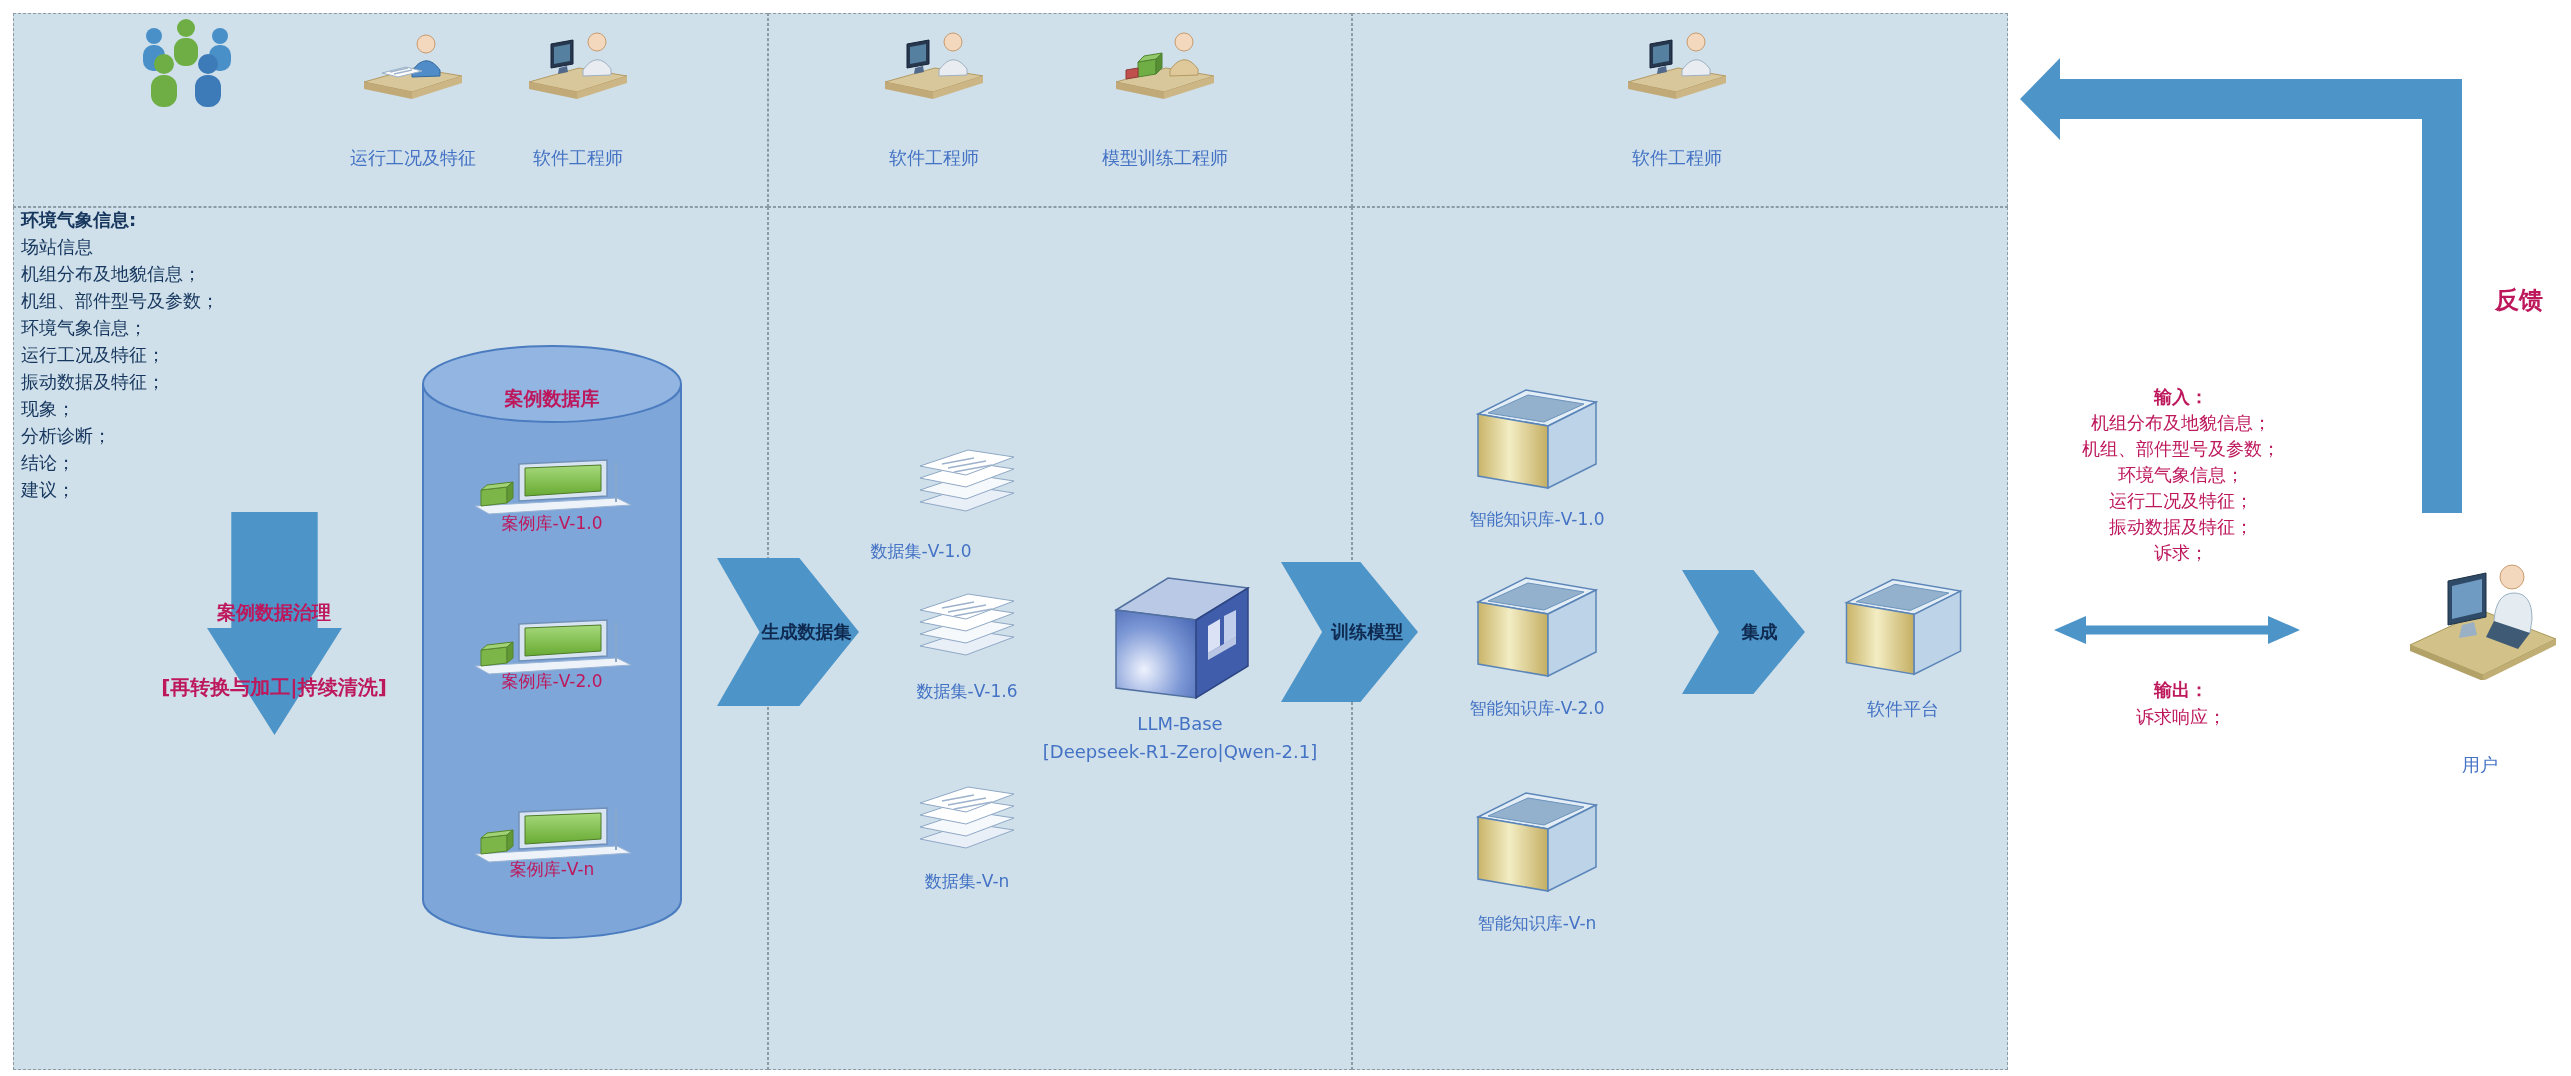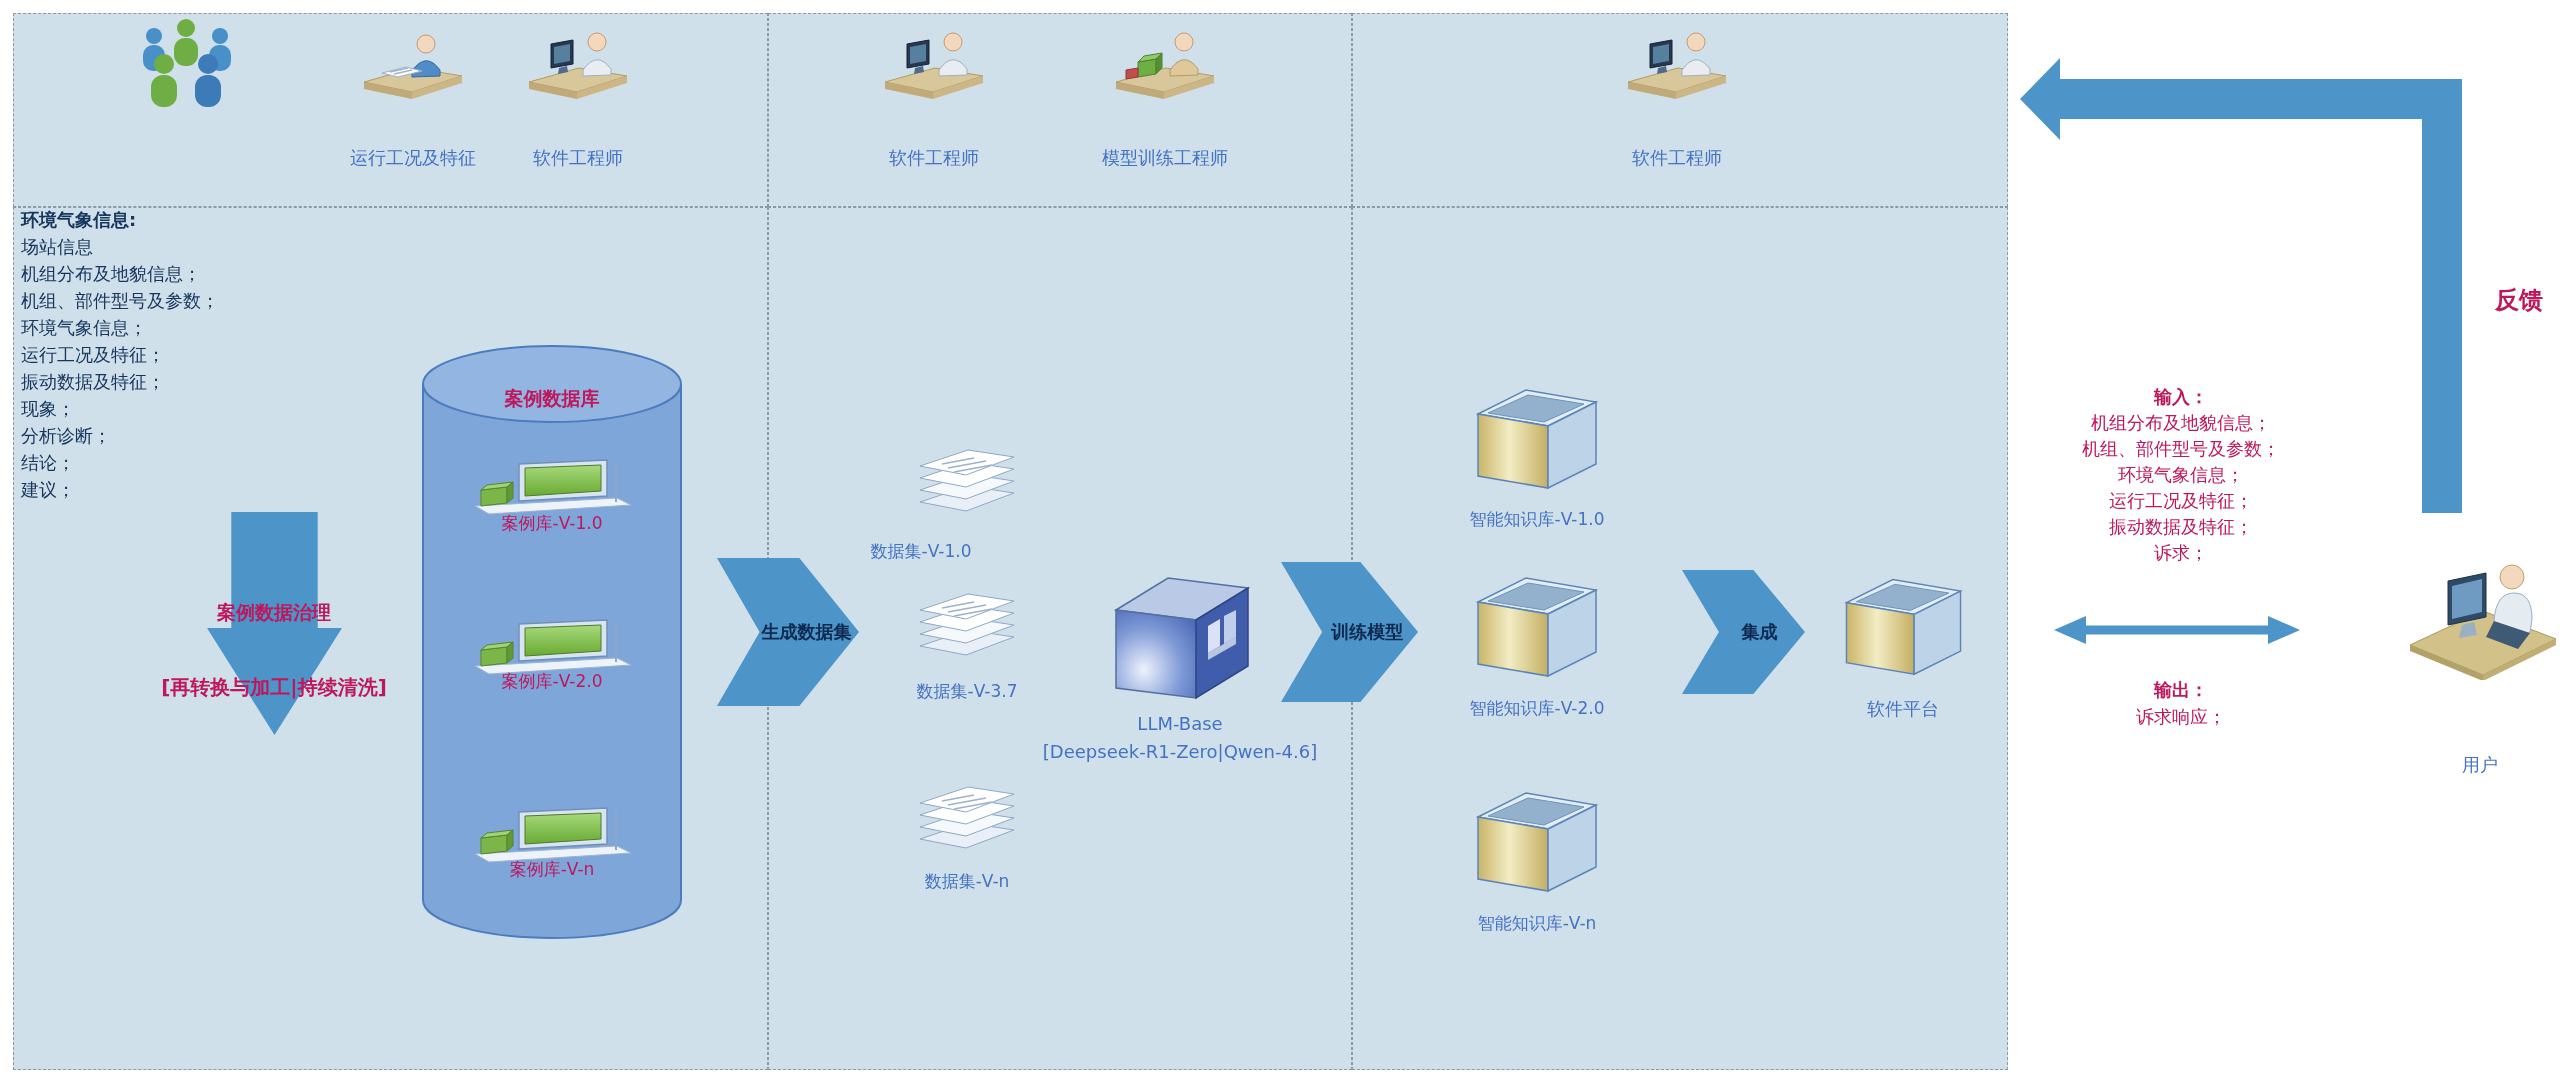--- a/index.html
+++ b/index.html
@@ -228,21 +228,21 @@
 
   <div class="abs" style="left:912px;top:584px;">
     <svg viewBox="0 0 110 80" width="110" height="80">
       <polygon points="8,62 56,46 102,53 54,71" fill="#e9eff7" stroke="#8fa8c6"></polygon>
       <polygon points="8,50 56,34 102,41 54,59" fill="#f6f9fc" stroke="#8fa8c6"></polygon>
       <polygon points="8,38 56,22 102,29 54,47" fill="#ffffff" stroke="#8fa8c6"></polygon>
       <polygon points="8,26 56,10 102,17 54,35" fill="#ffffff" stroke="#8fa8c6"></polygon>
       <path d="M30,24 L62,18 M36,28 L74,21 M42,32 L80,25" stroke="#9db2cc" stroke-width="1.5" fill="none"></path>
     </svg>
   </div>
-  <div class="abs c blue fs17" style="left:862px;top:680px;width:210px;">数据集-V-3.7</div>
+  <div class="abs c blue fs17" style="left:862px;top:680px;width:210px;">数据集-V-1.6</div>
 
   <div class="abs" style="left:912px;top:777px;">
     <svg viewBox="0 0 110 80" width="110" height="80">
       <polygon points="8,62 56,46 102,53 54,71" fill="#e9eff7" stroke="#8fa8c6"></polygon>
       <polygon points="8,50 56,34 102,41 54,59" fill="#f6f9fc" stroke="#8fa8c6"></polygon>
       <polygon points="8,38 56,22 102,29 54,47" fill="#ffffff" stroke="#8fa8c6"></polygon>
       <polygon points="8,26 56,10 102,17 54,35" fill="#ffffff" stroke="#8fa8c6"></polygon>
       <path d="M30,24 L62,18 M36,28 L74,21 M42,32 L80,25" stroke="#9db2cc" stroke-width="1.5" fill="none"></path>
     </svg>
   </div>
@@ -253,21 +253,21 @@
       <polygon points="20,44 72,12 152,22 100,54" fill="#b9c9e6" stroke="#51709f" stroke-width="1.5"></polygon>
       <polygon points="20,44 100,54 100,132 20,122" fill="url(#gLLM)" stroke="#51709f" stroke-width="1.5"></polygon>
       <polygon points="100,54 152,22 152,100 100,132" fill="#3f5dab" stroke="#2e4584" stroke-width="1.5"></polygon>
       <polygon points="112,60 124,53 124,80 112,87" fill="#e8eefb" opacity="0.92"></polygon>
       <polygon points="128,50 140,44 140,71 128,78" fill="#d8e2f6" opacity="0.85"></polygon>
       <polygon points="112,87 140,71 140,78 112,94" fill="#eef3fc" opacity="0.7"></polygon>
     </svg>
   </div>
   <div class="abs c lh28" style="left:1030px;top:710px;width:300px;">
     <div class="blue fs18">LLM-Base</div>
-    <div class="blue fs18 nowrap">[Deepseek-R1-Zero|Qwen-4.6]</div>
+    <div class="blue fs18 nowrap">[Deepseek-R1-Zero|Qwen-2.1]</div>
   </div>
 
   <div class="chev" style="left:1281px;top:562px;width:137px;height:140px;">
     <span>训练模型</span>
   </div>
 
   <div class="abs" style="left:1462px;top:372px;">
     <svg viewBox="0 0 150 126" width="150" height="126">
       <polygon points="16,42 64,18 134,30 86,54" fill="#e3edf6" stroke="#5b85b8" stroke-width="1.5"></polygon>
       <polygon points="26,41 66,23 122,32 82,50" fill="#93b1cc" stroke="#6b93bc"></polygon>

